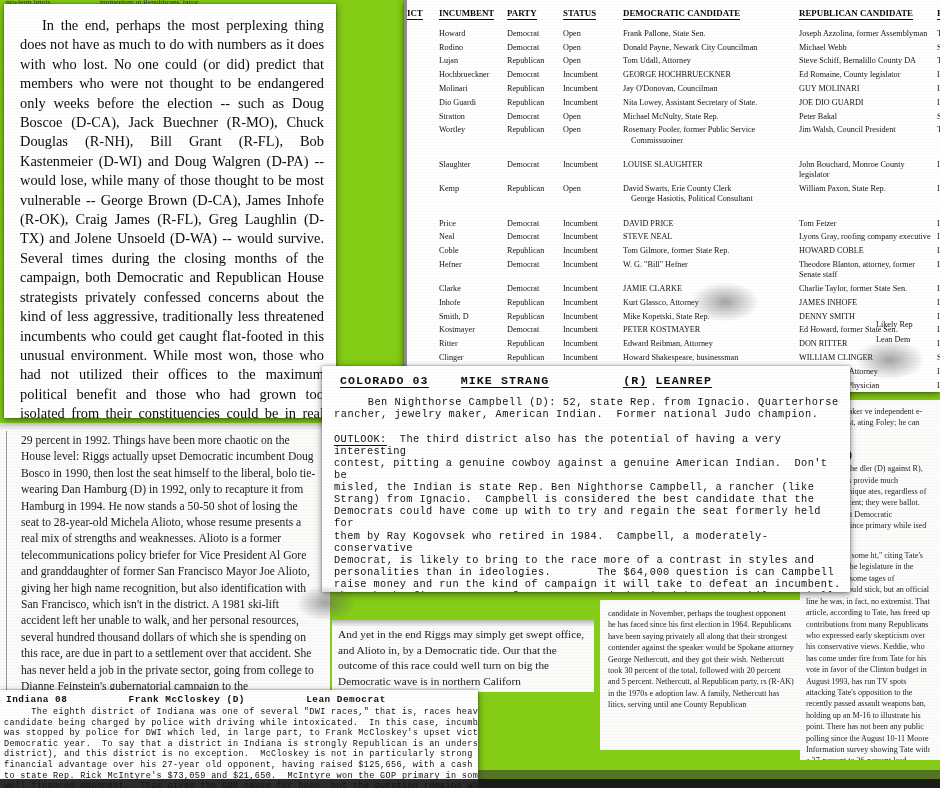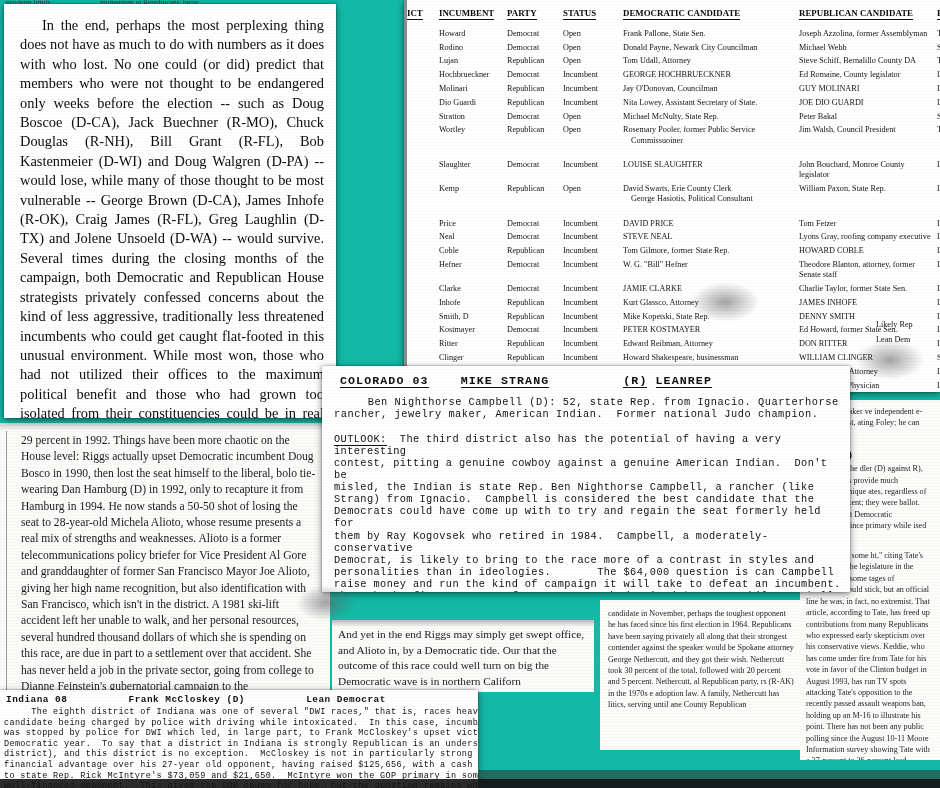--- a/index.html
+++ b/index.html
@@ -7,21 +7,21 @@
   body{
     width:940px;height:788px;
     background:#ffffff;
     font-family:"Liberation Serif", serif;
     overflow:hidden;
     position:relative;
   }
   .page{
     position:absolute;inset:0;
     width:940px;height:788px;
-    background:#14b8a6;
+    background:#84cc16;
     overflow:hidden;
   }
 
   
   .panel{
     position:absolute;
     background:#ffffff;
     color:#0d0d0d;
     overflow:hidden;
   }

